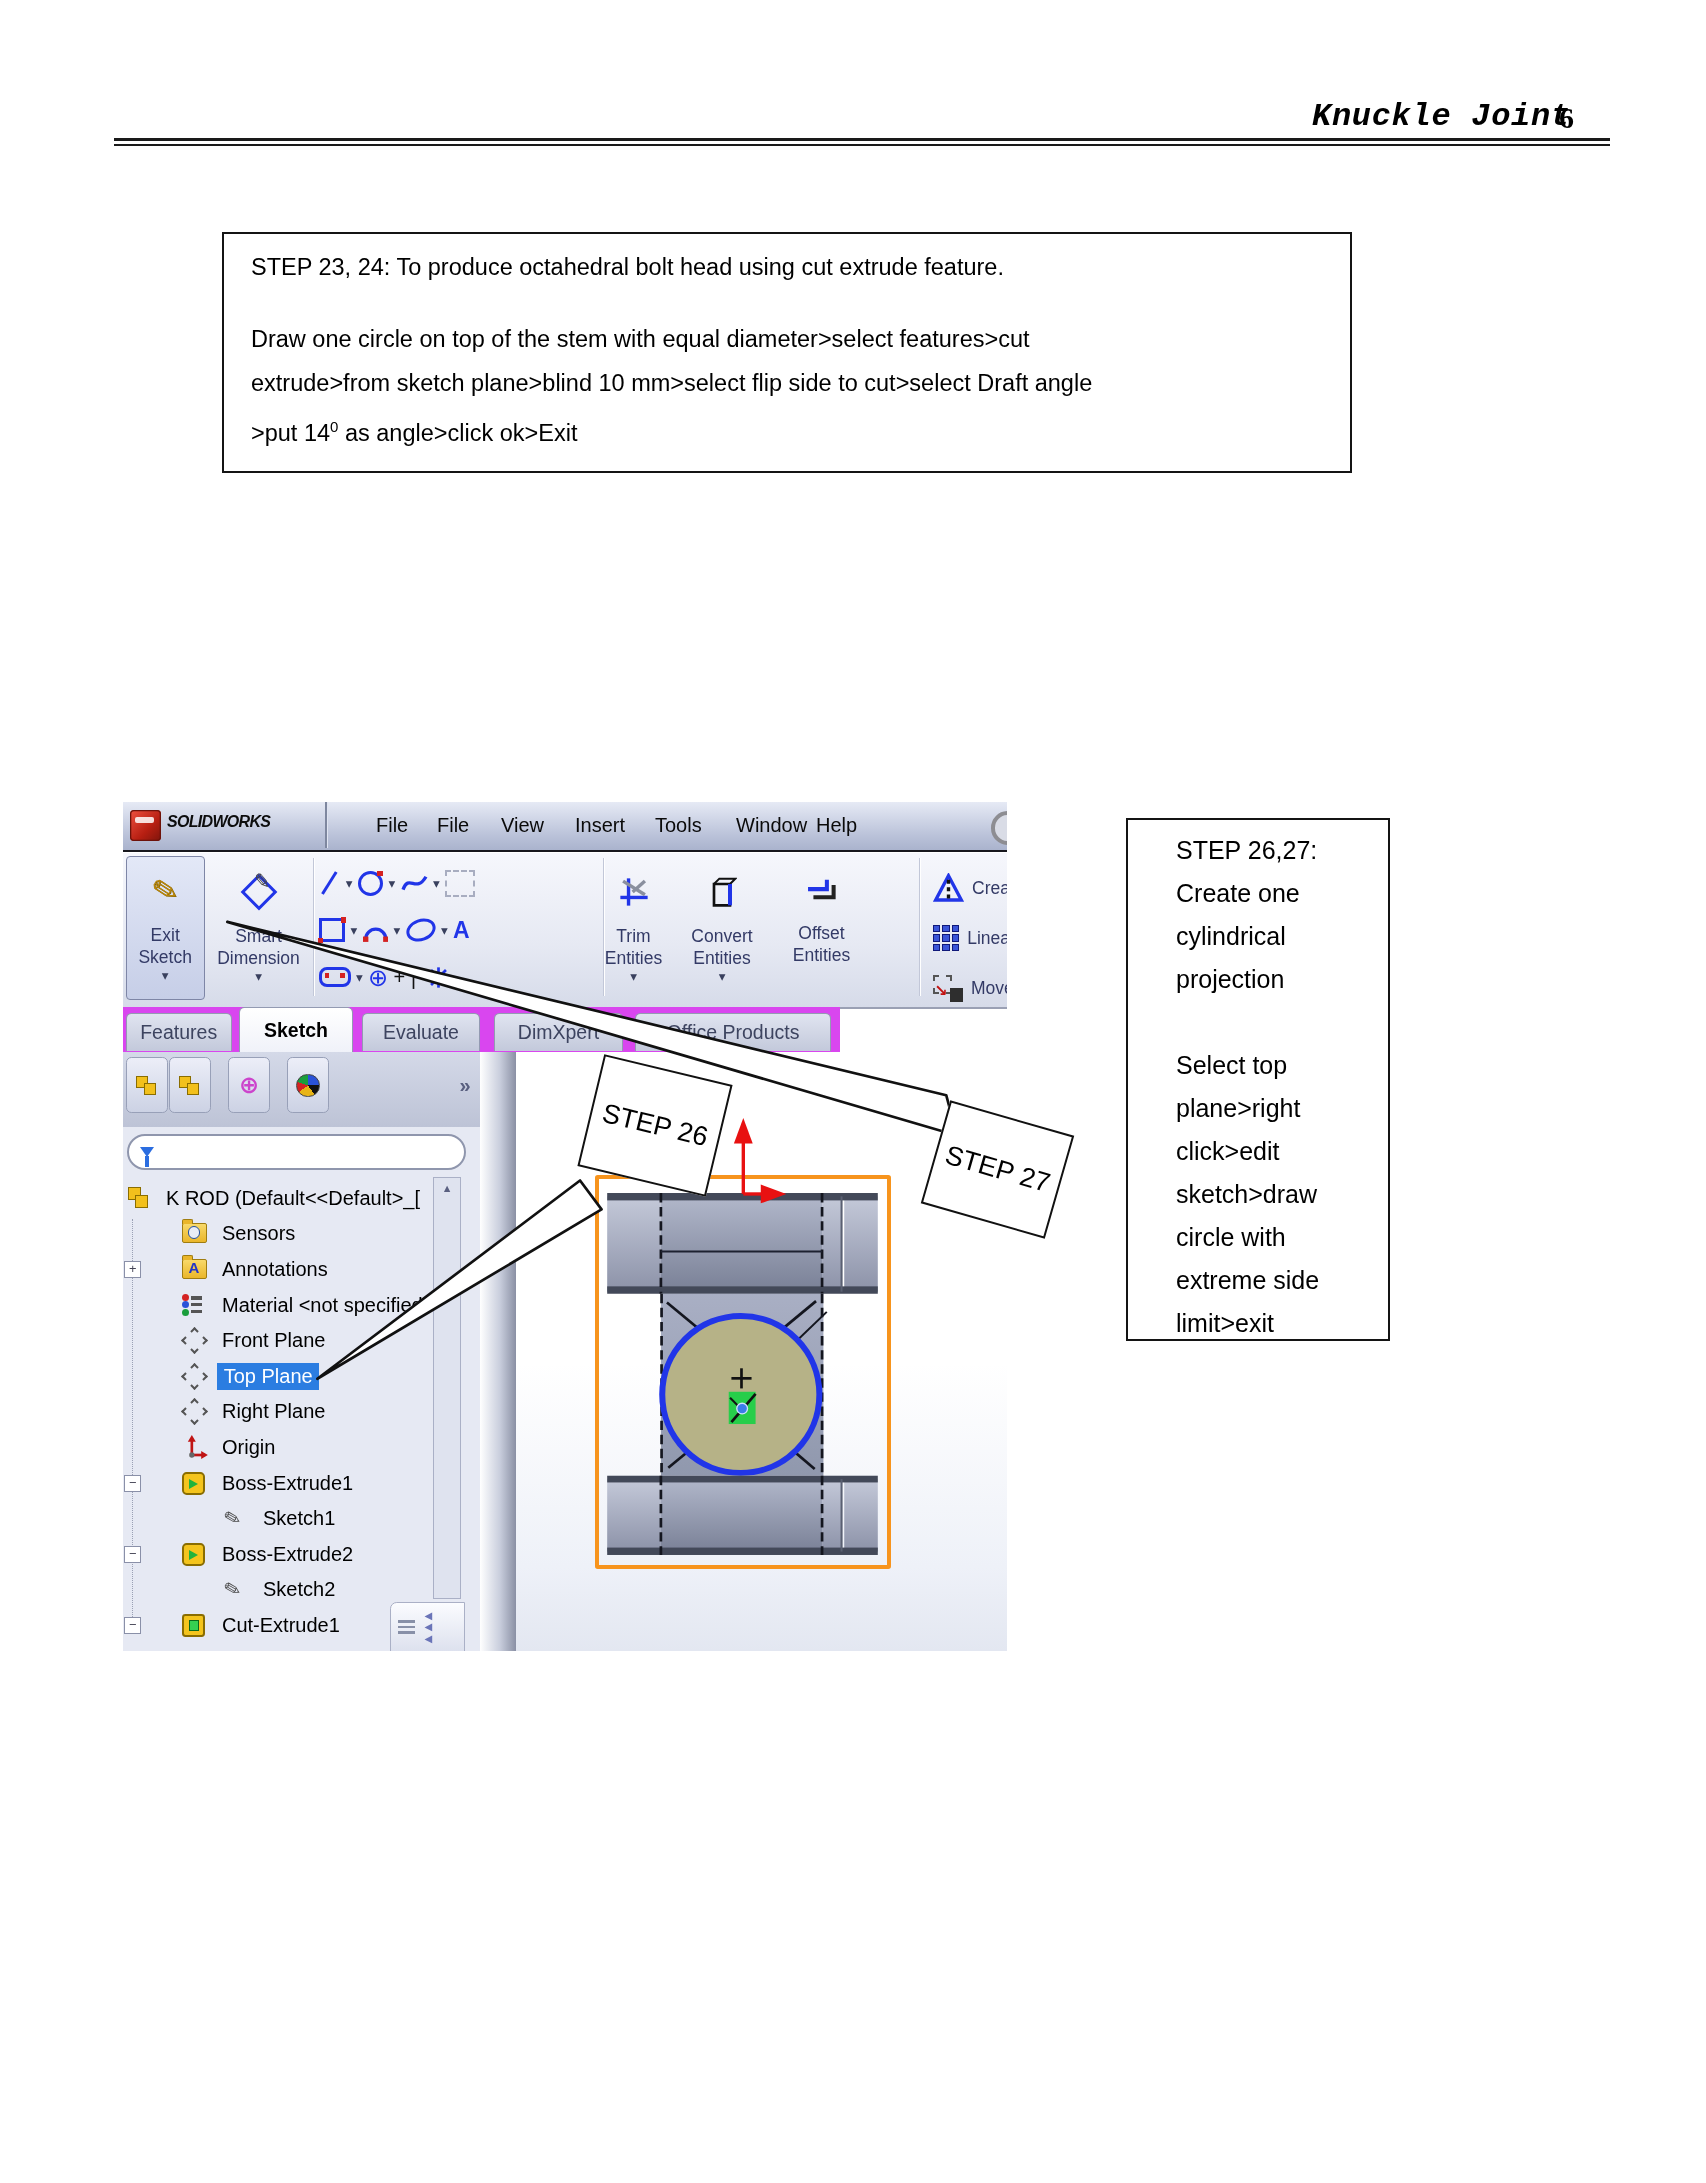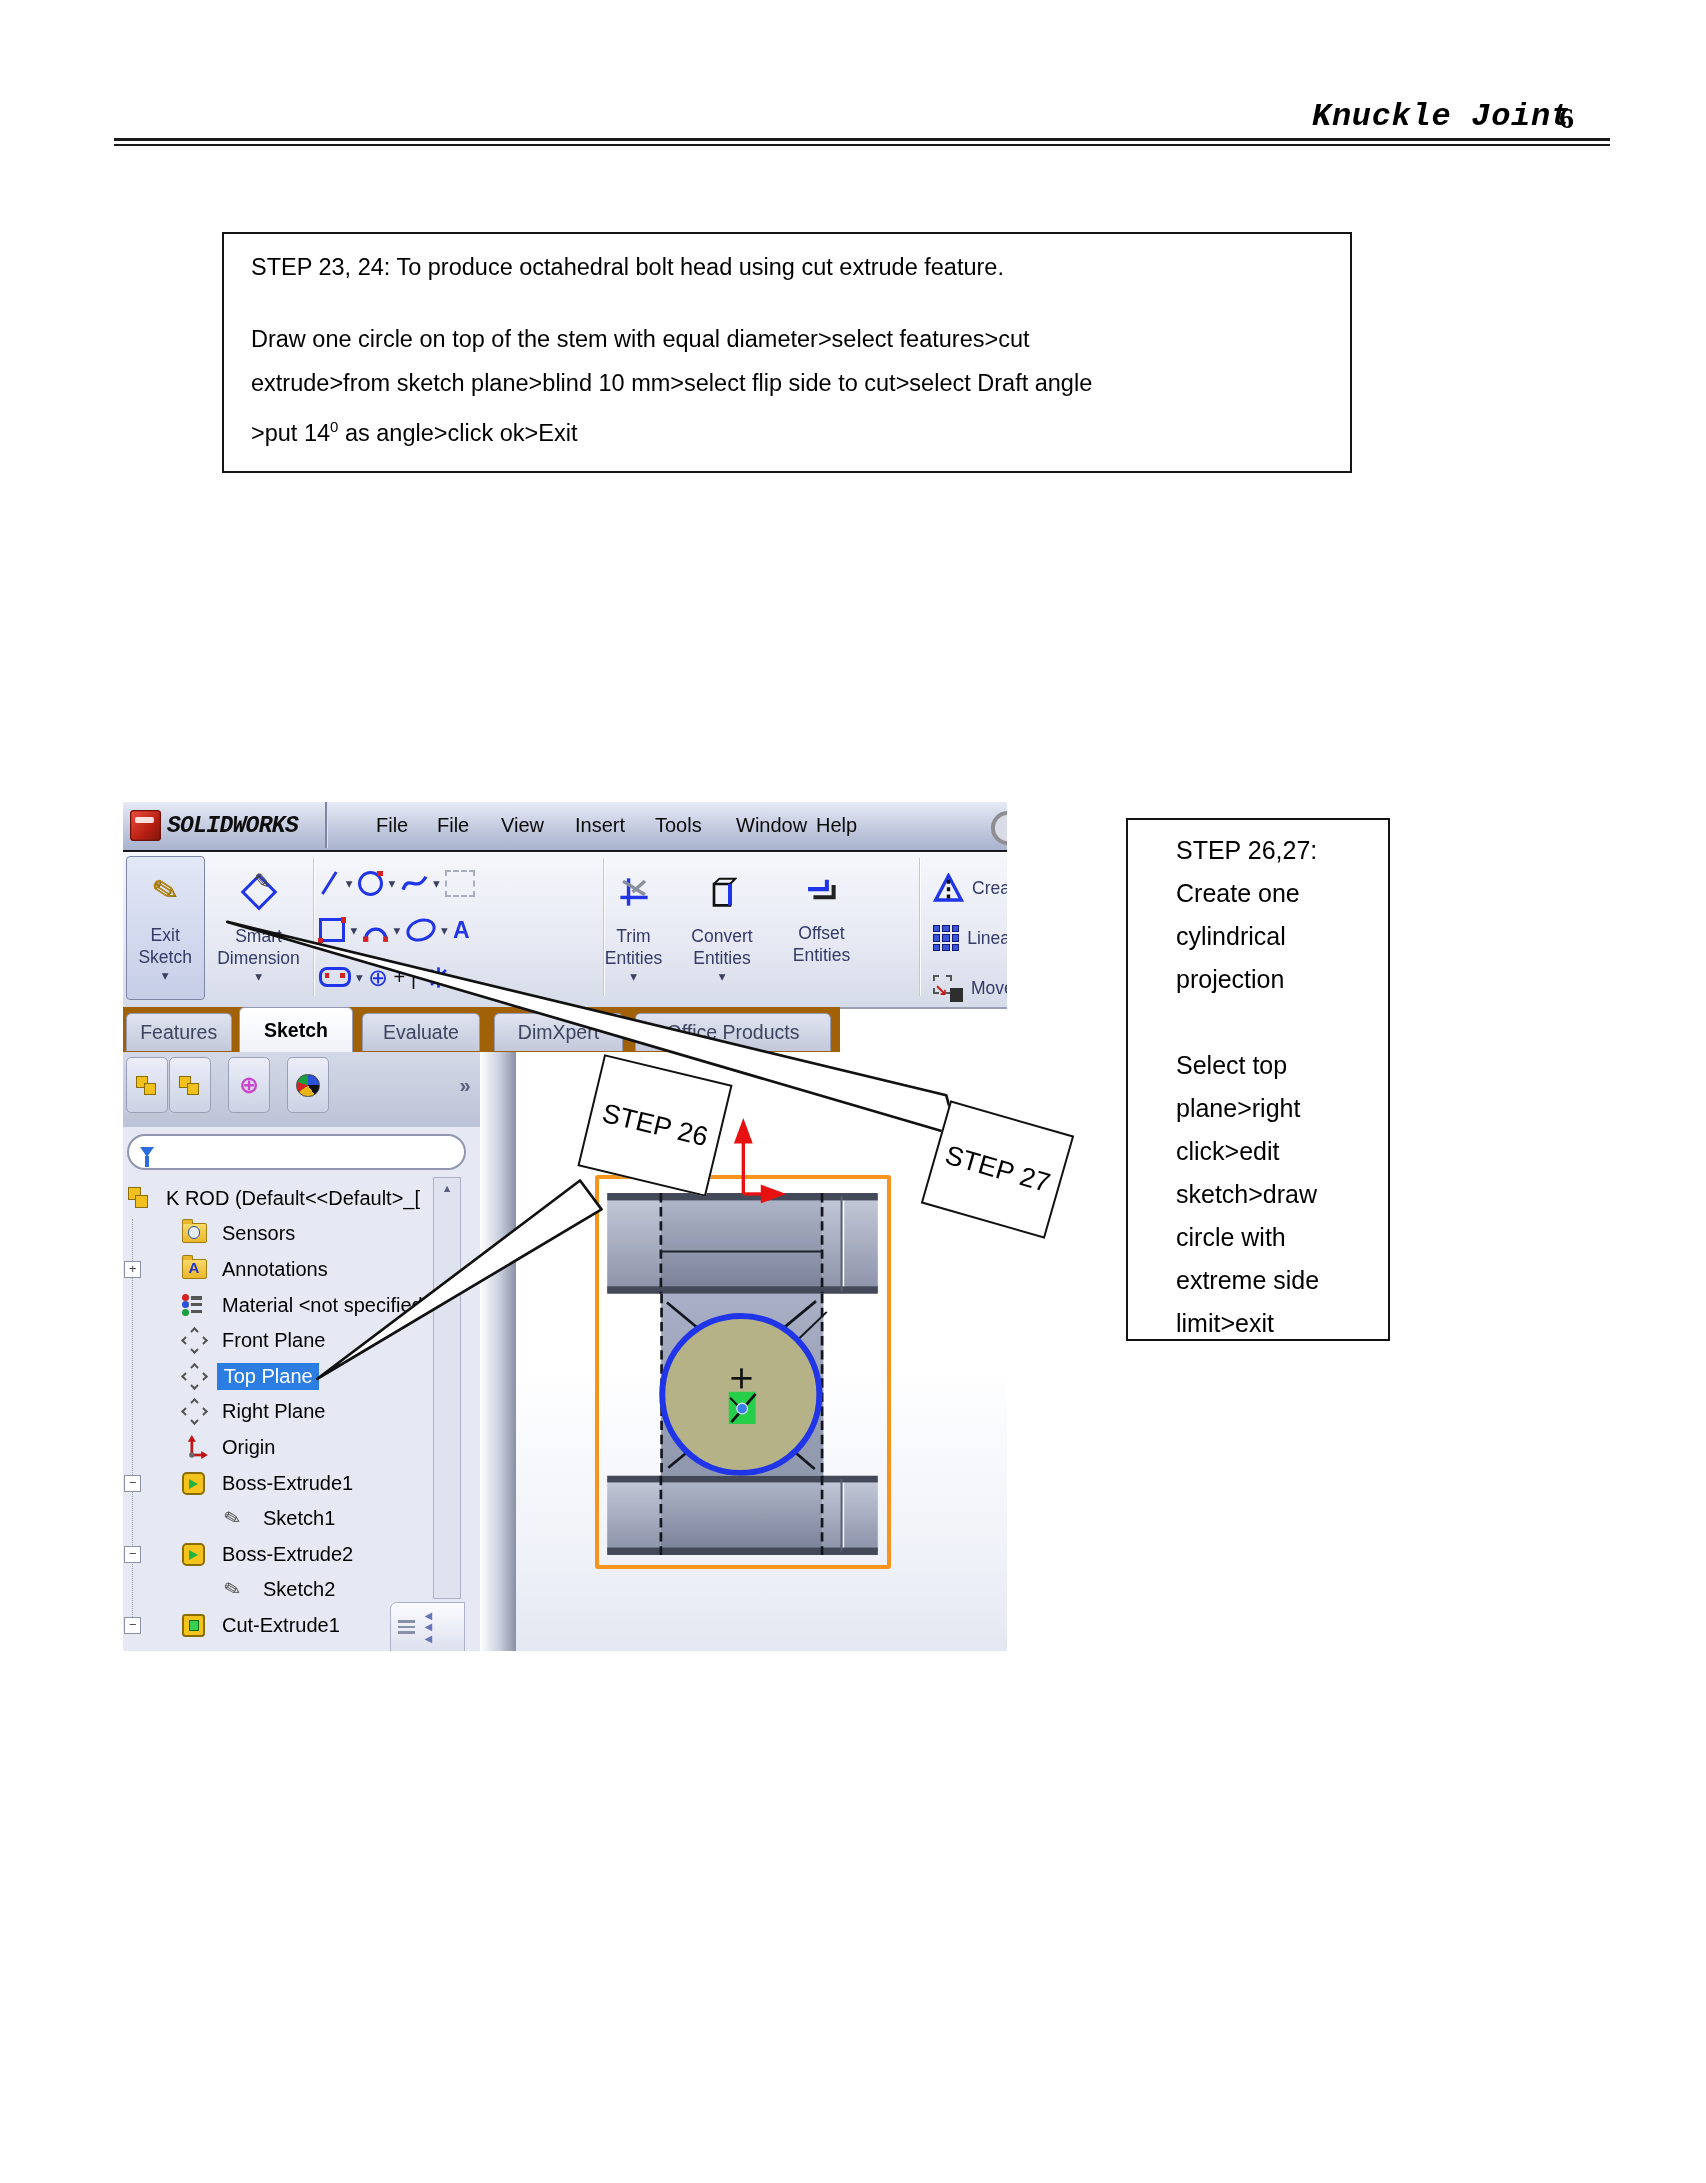--- a/index.html
+++ b/index.html
@@ -25,21 +25,21 @@
 
   
   .sw{position:absolute;left:123px;top:802px;width:884px;height:849px;overflow:hidden;z-index:5;}
 
   
   .menubar{position:absolute;left:0;top:0;width:884px;height:48px;
            background:linear-gradient(#e6eaf5,#bac2d9 70%,#aab3cd);border-bottom:2.7px solid #17171d;}
   .logo-cube{position:absolute;left:6.7px;top:8px;width:31px;height:31px;border-radius:4px;
              background:linear-gradient(135deg,#ef5140,#b71f12 60%,#7d150c);box-shadow:inset 0 0 0 1.3px #6d120a;}
   .logo-cube::after{content:"";position:absolute;left:5.4px;top:6.7px;width:19px;height:6.7px;background:#fff;opacity:.85;border-radius:2px;}
-  .brand{position:absolute;left:44px;top:10.8px;font-size:23px;font-weight:bold;font-style:italic;letter-spacing:-0.7px;color:#0d0d0d;font-family:Liberation Mono, monospace;}
+  .brand{position:absolute;left:44px;top:10.8px;font-size:16px;font-weight:bold;font-style:italic;letter-spacing:-0.7px;color:#0d0d0d;}
   .menu-div{position:absolute;left:202px;top:0;width:2px;height:46px;background:#7e879f;border-right:1.3px solid #dfe4f1;}
   .mitem{position:absolute;top:12px;font-size:20px;color:#0a0a0a;}
   .search-part{position:absolute;left:868px;top:9.4px;width:25.5px;height:25.5px;border:4.7px solid #8d8d92;border-radius:50%;background:#d9dce6;}
 
   
   .toolbar{position:absolute;left:0;top:51px;width:884px;height:154px;
            background:linear-gradient(#f6f7fc,#e6e9f3 60%,#d6dbe9);border-bottom:2px solid #9aa0b4;}
   .tsep{position:absolute;top:5.4px;width:1.3px;height:138px;background:#c2c7d8;border-right:0.7px solid #fff;}
   .tgroup{position:absolute;display:flex;flex-direction:column;align-items:center;}
   .tlab{font-size:17.5px;line-height:22px;color:#333a66;text-align:center;white-space:nowrap;}
@@ -70,21 +70,21 @@
   
   .ic-lingrid{display:grid;grid-template-columns:repeat(3,7.4px);grid-gap:2px;}
   .ic-lingrid span{width:7.4px;height:7.4px;background:#3a55d8;border:1.3px solid #10197a;box-sizing:border-box;}
   .ic-move{position:relative;width:30px;height:27px;}
   .ic-move .dash{position:absolute;left:0;top:0;width:15px;height:15px;border:2px dashed #555;}
   .ic-move .solid{position:absolute;right:0;bottom:0;width:13.4px;height:13.4px;background:#2e2e2e;}
   .ic-move .arr{position:absolute;left:1.3px;bottom:1.3px;color:#c21212;font-size:16px;font-weight:bold;}
   .rrow{position:absolute;display:flex;align-items:center;gap:8px;height:44px;}
 
   
-  .tabstrip{position:absolute;left:0;top:205px;width:717px;height:45px;background:#a16207;}
+  .tabstrip{position:absolute;left:0;top:205px;width:717px;height:45px;background:#d946ef;}
   .tab{position:absolute;top:6px;height:38px;background:linear-gradient(#e0e4f0,#c3c9db);
        border:1.3px solid #939ab2;border-bottom:none;border-radius:5.4px 5.4px 0 0;
        display:flex;align-items:center;justify-content:center;font-size:19.5px;color:#3d4460;box-sizing:border-box;}
   .tab.active{top:0;height:45px;background:linear-gradient(#ffffff,#f0f2f9);font-weight:bold;color:#000;z-index:2;}
 
   
   .panel{position:absolute;left:0;top:250px;width:357px;height:599px;background:#e6e9f3;}
   .phead{position:absolute;left:0;top:0;width:357px;height:75px;background:linear-gradient(#d4d9e8,#bdc3d6);}
   .pbtn{position:absolute;top:5.4px;width:42px;height:56px;background:linear-gradient(#eceef8,#ccd2e4);
         border:1.3px solid #98a0b8;border-radius:5.4px;display:flex;align-items:center;justify-content:center;box-sizing:border-box;}

